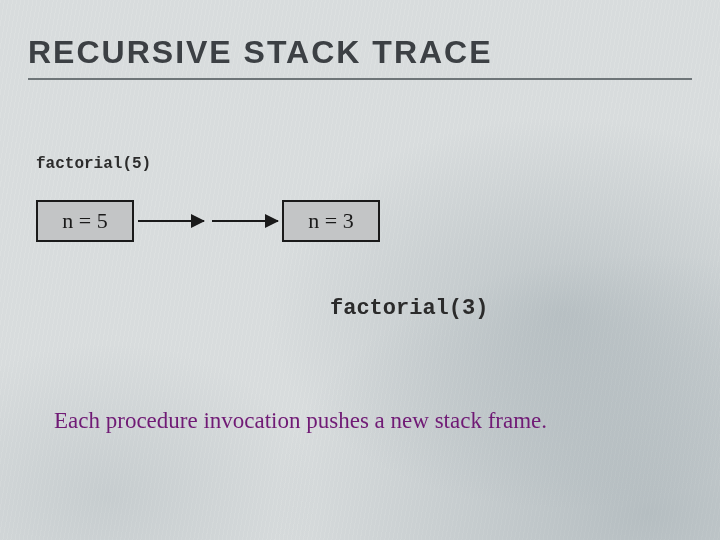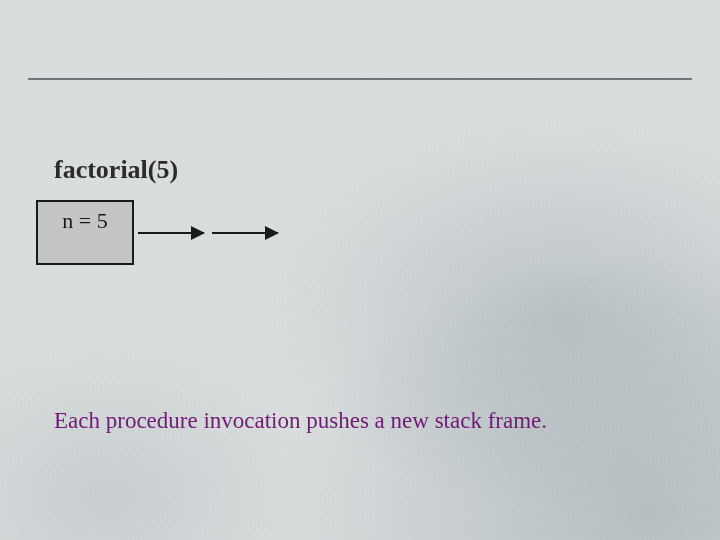--- a/index.html
+++ b/index.html
@@ -41,36 +41,35 @@
     left: 28px;
     top: 78px;
     width: 664px;
     height: 2px;
     background: #6e7578;
   }
   .call-top {
     position: absolute;
     left: 36px;
     top: 155px;
-    font-family: Liberation Serif, serif;
+    font-family: Liberation Mono, monospace;
     font-weight: 700;
-    font-size: 26px;
+    font-size: 16px;
     color: #2b2b2b;
-    margin-left: 18px;
   }
   .frames {
     position: absolute;
     left: 36px;
     top: 200px;
     display: flex;
     align-items: center;
   }
   .frame {
     width: 98px;
-    height: 65px;
+    height: 42px;
     background: #c3c5c6;
     border: 2px solid #1a1a1a;
     display: flex;
     align-items: flex-start;
     justify-content: center;
     padding-top: 6px;
     font-family: "Times New Roman", Times, serif;
     font-size: 22px;
     color: #1a1a1a;
   }
@@ -107,28 +106,33 @@
     font-family: "Times New Roman", Times, serif;
     font-size: 23px;
     color: #701a75;
   }
 </style>
 </head>
 <body>
 
 <div class="slide">
 
+  <div class="title">RECURSIVE STACK TRACE</div>
   <div class="title-underline"></div>
 
   <div class="call-top">factorial(5)</div>
 
   <div class="frames">
     <div class="frame">
       <span>n = 5</span>
     </div>
     <div class="arrow"></div>
     <div class="arrow"></div>
+    <div class="frame">
+      <span>n = 3</span>
+    </div>
   </div>
 
+  <div class="call-current">factorial(3)</div>
 
   <div class="caption">Each procedure invocation pushes a new stack frame.</div>
 
 </div>
 
 </body></html>

